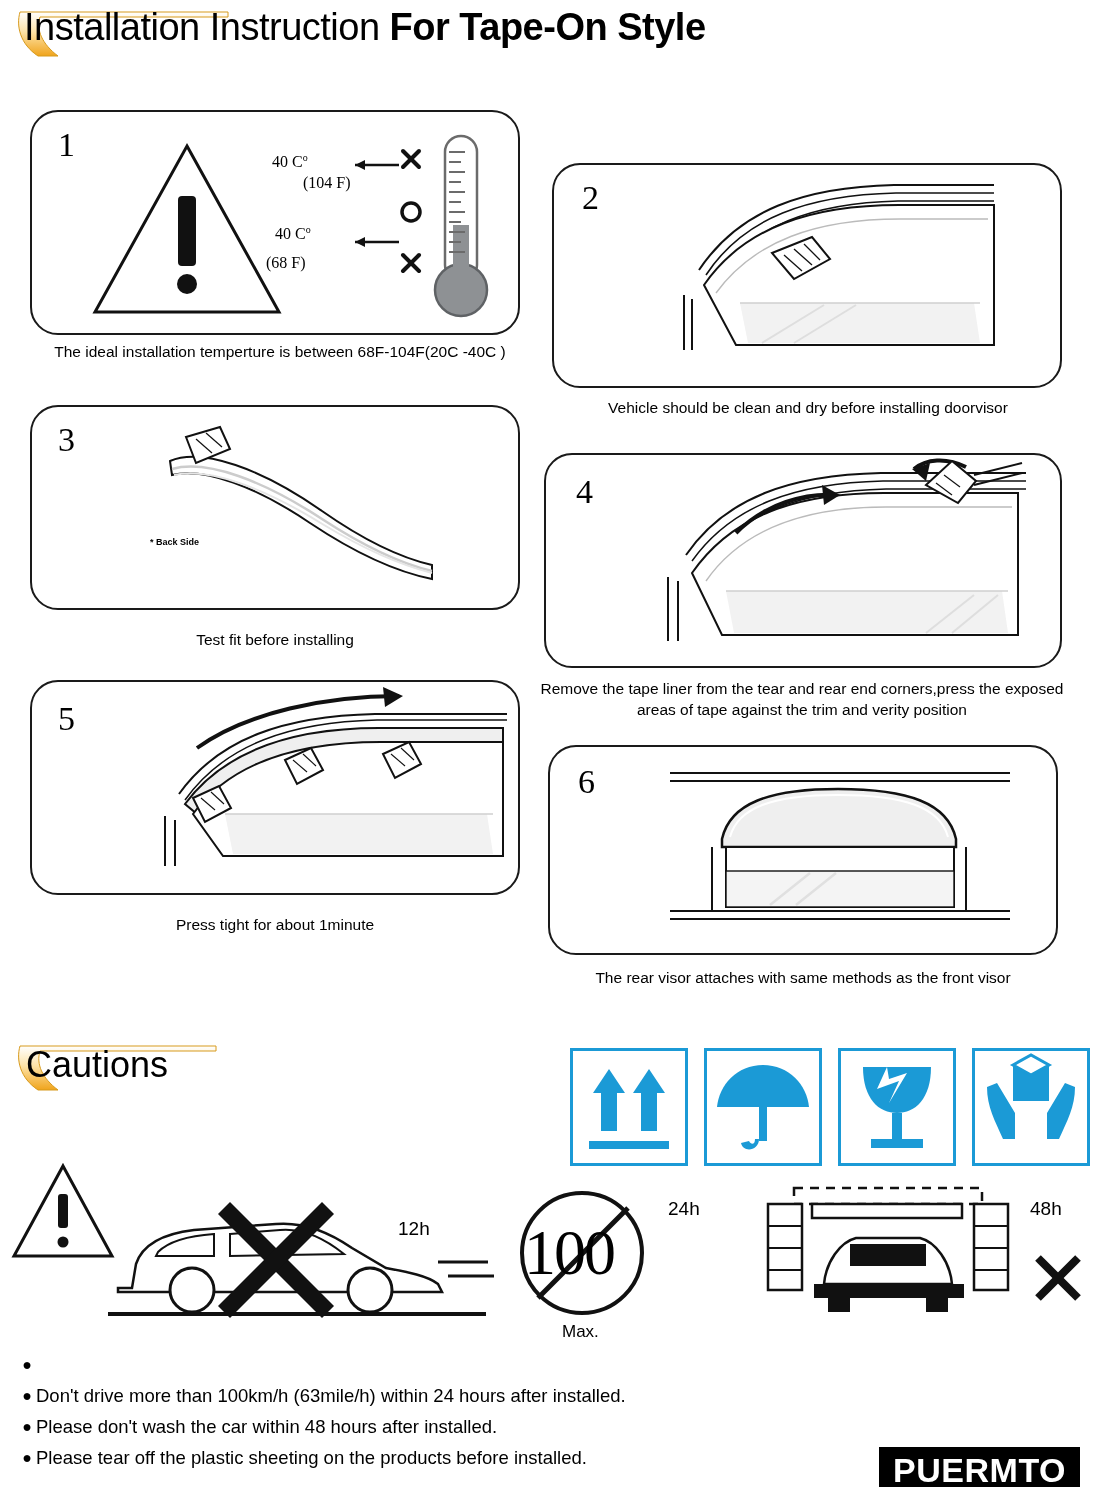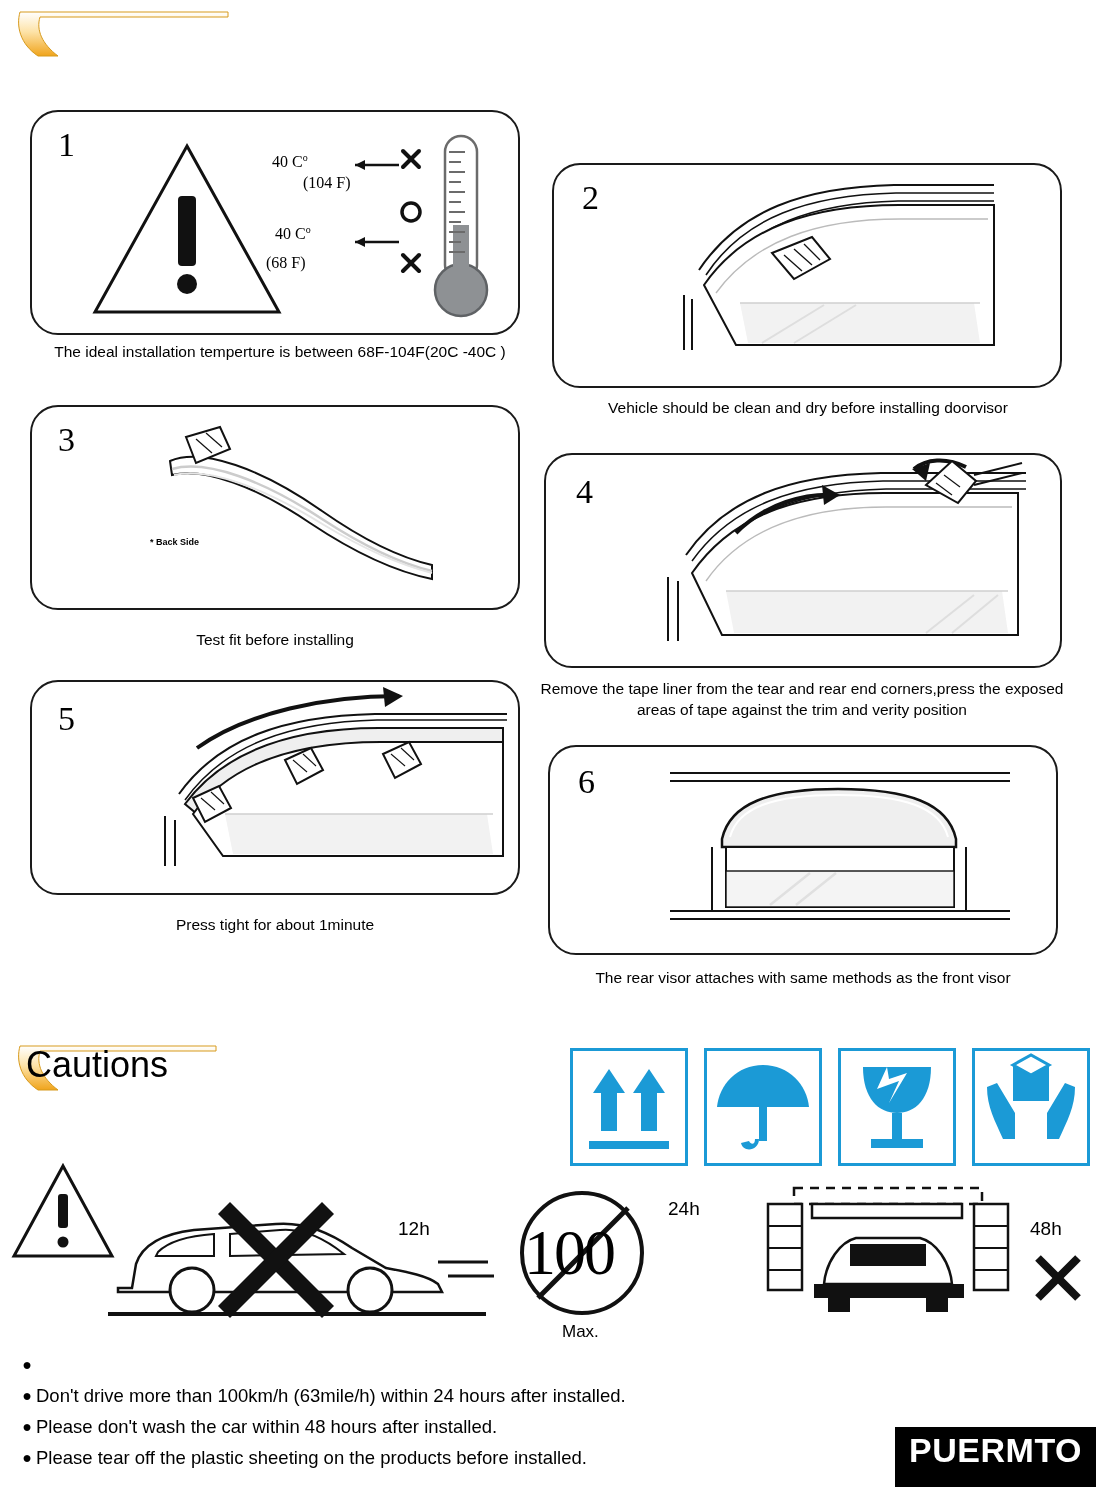--- a/index.html
+++ b/index.html
@@ -124,48 +124,51 @@
     flex: 0 0 18px;
     text-align: center;
   }
   .bullet-text {
     font-size: 18.5px;
     line-height: 26px;
   }
 
   .brand {
     position: absolute;
-    right: 0;
+    right: 16px;
     bottom: 8px;
     background: #000;
     color: #fff;
     font-size: 34px;
     font-weight: bold;
     letter-spacing: 0.5px;
-    padding: 6px 14px 20px 14px;
+    padding: 6px 14px 0 14px;
     line-height: 1;
   }
 
   svg { display: block; }
   .abs { position: absolute; }
 </style>
 </head>
 <body>
 
 <div class="header">
   <svg class="header-swoosh" viewBox="0 0 240 52">
     <defs>
       <linearGradient id="gold1" x1="0" y1="0" x2="0" y2="1">
         <stop offset="0%" stop-color="#ffffff"></stop>
         <stop offset="45%" stop-color="#fde3a8"></stop>
         <stop offset="100%" stop-color="#f0a41c"></stop>
       </linearGradient>
     </defs>
     <path d="M2,6 L210,6 L210,11 L22,11 C18,24 24,38 40,50 L20,50 C2,38 -2,20 2,6 Z" fill="url(#gold1)" stroke="#d79a1c" stroke-width="1"></path>
   </svg>
+  <div class="header-title">
+    <span>Installation Instruction </span><span class="bold">For Tape-On Style</span>
+  </div>
 </div>
 
 <div class="step" style="left:30px; top:110px; width:490px; height:225px;">
   <div class="step-num" style="left:26px; top:14px;">1</div>
 
   <svg class="abs" style="left:55px; top:22px;" width="200" height="190" viewBox="0 0 200 190">
     <polygon points="100,12 192,178 8,178" fill="#ffffff" stroke="#111" stroke-width="3"></polygon>
     <rect x="91" y="62" width="18" height="70" rx="4" fill="#111"></rect>
     <circle cx="100" cy="150" r="10" fill="#111"></circle>
   </svg>
@@ -448,21 +451,21 @@
       <line x1="220" y1="68" x2="254" y2="68"></line>
       <line x1="220" y1="90" x2="254" y2="90"></line>
   </g>
 
   <path d="M70,104 C72,82 86,62 102,58 L166,58 C182,62 196,82 198,104 Z" fill="#ffffff" stroke="#111" stroke-width="2.5"></path>
   <rect x="96" y="64" width="76" height="22" fill="#111"></rect>
   <rect x="60" y="104" width="150" height="14" fill="#111"></rect>
   <rect x="74" y="118" width="22" height="14" fill="#111"></rect>
   <rect x="172" y="118" width="22" height="14" fill="#111"></rect>
 </svg>
-<div class="hour-label" style="left:1030px; top:1198px;margin-top:20px;">48h</div>
+<div class="hour-label" style="left:1030px; top:1198px;">48h</div>
 <svg class="abs" style="left:1032px; top:1252px;" width="52" height="52" viewBox="0 0 52 52">
   <g stroke="#111" stroke-width="8" stroke-linecap="butt">
     <line x1="6" y1="6" x2="46" y2="46"></line>
     <line x1="46" y1="6" x2="6" y2="46"></line>
   </g>
 </svg>
 
 <div class="bullets">
   <div class="bullet-row">
     <div class="bullet-dot">●</div>

